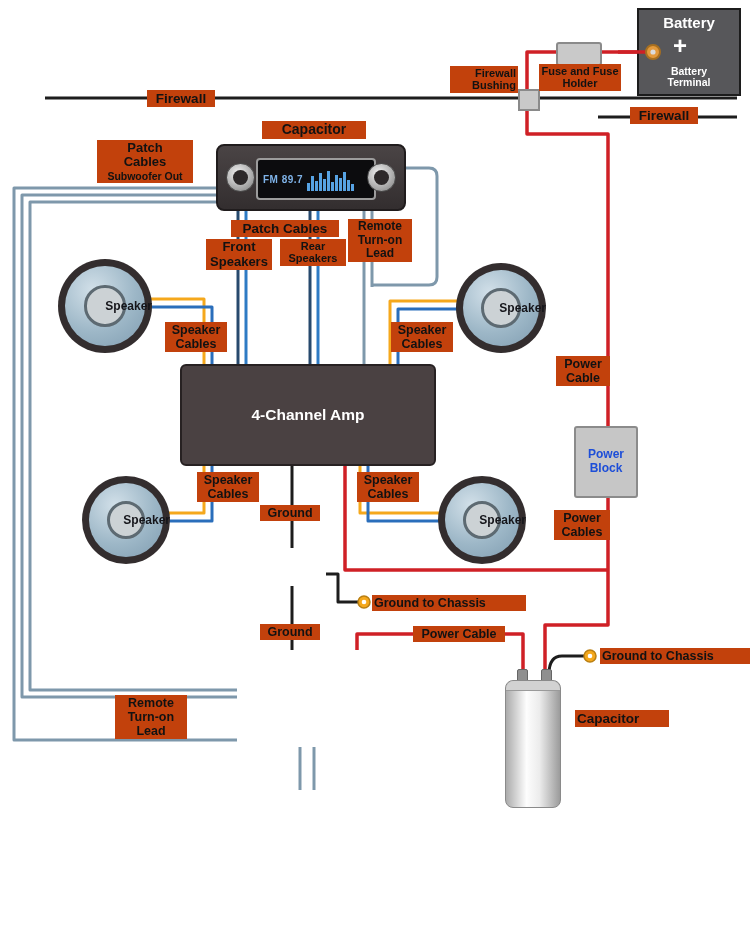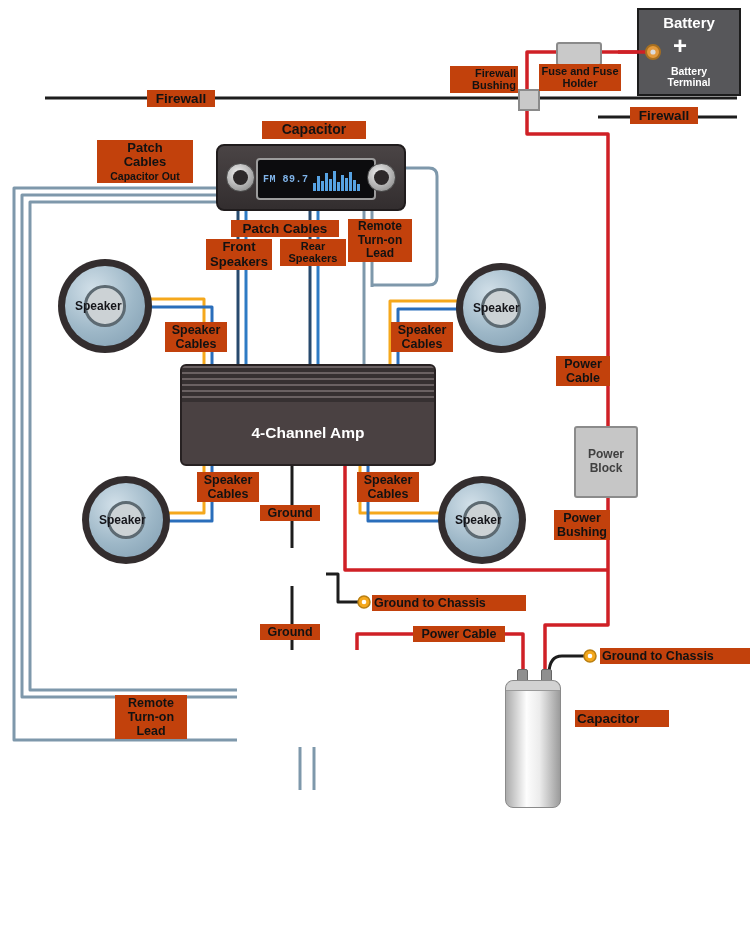--- a/index.html
+++ b/index.html
@@ -31,47 +31,47 @@
 
   
   .receiver{position:absolute;left:216px;top:144px;width:186px;height:63px;z-index:2;
             background:linear-gradient(#4a4445,#332e2f);border:2px solid #201c1d;border-radius:8px;}
   .knob{position:absolute;width:27px;height:27px;border-radius:50%;
         background:radial-gradient(circle at 40% 35%,#f2f2f2,#ababab 60%,#7c7c7c);
         border:1px solid #4c4c4c;}
   .knob .knob-center{position:absolute;inset:6px;border-radius:50%;background:#2d292a;}
   .display{position:absolute;left:38px;top:12px;width:106px;height:38px;background:#0c0c0e;
            border:2px solid #9c9c9c;border-radius:4px;display:flex;align-items:center;padding:0 5px;}
-  .freq{color:#7fb3e8;font-family:Liberation Mono, monospace;font-weight:bold;font-size:10px;
+  .freq{color:#7fb3e8;font-family:Liberation Sans, sans-serif;font-weight:bold;font-size:10px;
         letter-spacing:.5px;margin-right:4px;white-space:nowrap;}
   .bars{display:flex;align-items:flex-end;height:24px;flex:1;}
   .bars i{display:block;width:3px;background:#57a3e3;margin-right:1px;}
 
   
   .amp{position:absolute;z-index:2;border:2px solid #272122;border-radius:6px;background:#4a4142;
-       overflow:hidden;display:flex;flex-direction:column;}
+       overflow:hidden;display:flex;flex-direction:row;}
   .amp .fins{background:repeating-linear-gradient(180deg,#6a6162 0 2px,#363031 2px 6px);}
   .amp .amp-label{flex:1;display:flex;align-items:center;justify-content:center;
                   color:#fff;font-weight:bold;}
 
   
   .block{position:absolute;z-index:2;background:#c6c6c6;border:2px solid #8b8b8b;border-radius:3px;
          display:flex;align-items:center;justify-content:center;text-align:center;
-         font-weight:bold;font-size:12px;line-height:1.15;color:#404040;}
+         font-weight:bold;font-size:12px;line-height:1.15;color:#1d4ed8;}
   .block span{display:block;width:56px;}
 
   
   .speaker{position:absolute;z-index:2;border-radius:50%;background:#332d2e;
            display:flex;align-items:center;justify-content:center;}
   .speaker .cone{width:85%;height:85%;border-radius:50%;
            background:radial-gradient(circle at 35% 30%,#d2e0e9 0%,#9db7c7 55%,#7f9cb0 100%);
            display:flex;align-items:center;justify-content:center;}
   .speaker .dcap{width:44%;height:44%;border-radius:50%;background:#ccd2d5;border:3px solid #5d6a72;}
   .speaker .speaker-label{position:absolute;left:0;right:0;top:50%;transform:translateY(-50%);
-           text-align:left;font-weight:bold;font-size:12px;color:#15151a;z-index:3;padding-left:17px;}
+           text-align:right;font-weight:bold;font-size:12px;color:#15151a;z-index:3;}
   .speaker .sub-label{font-size:14px;}
 
   
   .capacitor{position:absolute;left:505px;top:680px;width:54px;height:126px;z-index:2;
              border:1px solid #8a8a8a;border-radius:8px;
              background:linear-gradient(90deg,#ababab,#fdfdfd 38%,#ececec 62%,#9b9b9b);}
   .capacitor .cap-top{height:9px;background:#d2d2d2;border-bottom:1px solid #9a9a9a;
              border-radius:8px 8px 0 0;}
   .cpost{position:absolute;width:9px;height:13px;z-index:2;background:#8f8f8f;
          border:1px solid #666;border-radius:2px;}
@@ -204,41 +204,41 @@
   </div>
 
   <div class="tag" style="left:147px;top:90px;width:64px;font-size:13.5px;">Firewall</div>
   <div class="tag" style="left:630px;top:107px;width:64px;font-size:13.5px;">Firewall</div>
   <div class="tag" style="left:450px;top:66px;width:64px;font-size:11px;text-align:right;">Firewall Bushing</div>
   <div class="tag" style="left:539px;top:64px;width:78px;font-size:11px;">Fuse and Fuse Holder</div>
   <div class="tag" style="left:262px;top:121px;width:100px;font-size:14px;">Capacitor</div>
 
   <div class="tag" style="left:97px;top:140px;width:92px;">
     <span class="t1">Patch Cables</span>
-    <span class="t2">Capacitor Out</span>
+    <span class="t2">Subwoofer Out</span>
   </div>
 
   <div class="tag" style="left:231px;top:220px;width:104px;font-size:13.5px;">Patch Cables</div>
   <div class="tag" style="left:206px;top:239px;width:62px;font-size:13px;">Front Speakers</div>
   <div class="tag" style="left:280px;top:239px;width:62px;font-size:11px;">Rear Speakers</div>
   <div class="tag" style="left:348px;top:219px;width:60px;font-size:12px;">Remote Turn-on Lead</div>
   <div class="tag" style="left:115px;top:695px;width:68px;font-size:12.5px;">Remote Turn-on Lead</div>
 
   <div class="tag" style="left:165px;top:322px;width:58px;font-size:12.5px;">Speaker Cables</div>
   <div class="tag" style="left:391px;top:322px;width:58px;font-size:12.5px;">Speaker Cables</div>
   <div class="tag" style="left:197px;top:472px;width:58px;font-size:12.5px;">Speaker Cables</div>
   <div class="tag" style="left:357px;top:472px;width:58px;font-size:12.5px;">Speaker Cables</div>
 
   <div class="tag" style="left:260px;top:505px;width:56px;font-size:12.5px;">Ground</div>
   <div class="tag" style="left:260px;top:624px;width:56px;font-size:12.5px;">Ground</div>
   <div class="tag" style="left:372px;top:595px;width:150px;font-size:12.5px;text-align:left;">Ground to Chassis</div>
   <div class="tag" style="left:600px;top:648px;width:150px;font-size:12.5px;text-align:left;">Ground to Chassis</div>
 
   <div class="tag" style="left:556px;top:356px;width:50px;font-size:12.5px;">Power Cable</div>
-  <div class="tag" style="left:554px;top:510px;width:52px;font-size:12.5px;">Power Bushing</div>
+  <div class="tag" style="left:554px;top:510px;width:52px;font-size:12.5px;">Power Cables</div>
   <div class="tag" style="left:413px;top:626px;width:88px;font-size:12.5px;">Power Cable</div>
   <div class="tag" style="left:575px;top:710px;width:90px;font-size:13.5px;text-align:left;">Capacitor</div>
 
   <svg class="toplayer" width="750" height="945">
     <line x1="618" y1="52" x2="650" y2="52" stroke="#cf2026" stroke-width="3.5"></line>
     <g>
       <circle cx="653" cy="52" r="7" fill="#e49a3c" stroke="#a86f1f" stroke-width="2"></circle>
       <circle cx="653" cy="52" r="2.6" fill="#dcdcdc"></circle>
     </g>
     <g>

